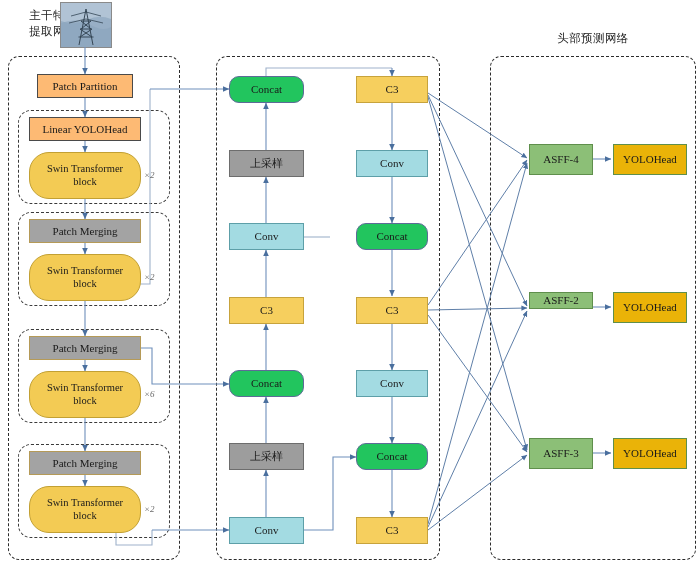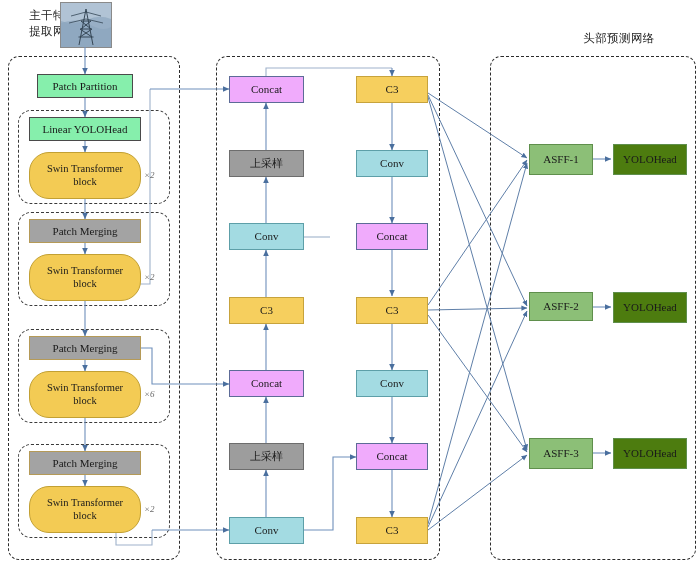--- a/index.html
+++ b/index.html
@@ -10,49 +10,49 @@
 
   .sec-title{position:absolute;font-size:11.5px;letter-spacing:.4px;
              color:#1b1b1b;white-space:nowrap;text-align:center;}
 
   .group{position:absolute;border:1.3px dashed #2b2b2b;border-radius:11px;background:transparent;}
   .group.inner{border:1.3px dashed #3a3a3a;border-radius:13px;}
 
   .node{position:absolute;box-sizing:border-box;display:flex;align-items:center;
         justify-content:center;text-align:center;font-size:11px;line-height:1.15;
         border:1px solid #7f7f7f;background:#fff;}
-  .node.plain{background:#86efac;border-color:#4a4a4a;}
+  .node.plain{background:#fdba74;border-color:#4a4a4a;}
   .node.merge{background:#a3a3a3;border-color:#b59a57;}
   .node.swin{background:#f3cb54;border-color:#c2a033;border-radius:20px;
              font-size:10.5px;padding:0 6px;}
   .node.c3{background:#f6cf5e;border-color:#c7a33c;}
   .node.conv{background:#a3dbe2;border-color:#5d9fa8;}
-  .node.concat{background:#f0abfc;border-color:#5d6b97;}
+  .node.concat{background:#22c55e;border-color:#5d6b97;border-radius:10px;}
   .node.upsample{background:#9d9d9d;border-color:#6d6d6d;}
   .node.asff{background:#8cbf77;border-color:#5f8f4c;}
-  .node.head{background:#4d7c0f;border-color:#5f8f4c;}
+  .node.head{background:#eab308;border-color:#5f8f4c;}
 
   .mult{position:absolute;font-size:9px;color:#6b6b6b;font-style:italic;}
 
   .thumb{position:absolute;border:1px solid #8a8a8a;overflow:hidden;
          background:linear-gradient(165deg,#c8d6e4 0%,#9fb4cc 28%,#8ea6c2 45%,#7d98b4 62%,#9fb0c2 100%);}
   .thumb .tower{position:absolute;left:0;top:0;width:100%;height:100%;}
 </style>
 </head>
 <body>
 
 <div id="canvas">
 
   <div class="sec-title" style="left:16px;top:8px;width:74px;line-height:1.35;">
     <div>主干特征</div>
     <div>提取网络</div>
   </div>
 
 
-  <div class="sec-title" style="left:544px;top:31px;width:150px;">头部预测网络</div>
+  <div class="sec-title" style="left:518px;top:31px;width:150px;">头部预测网络</div>
 
   <div class="thumb" style="left:60px;top:2px;width:50px;height:44px;">
     <svg class="tower" viewBox="0 0 50 44" preserveAspectRatio="none">
       <rect x="0" y="0" width="50" height="44" fill="#9fb5cb"></rect>
       <path d="M0 0 H50 V16 Q38 11 26 17 Q14 23 0 18 Z" fill="#c3d3e2" opacity=".75"></path>
       <path d="M0 20 Q16 14 30 22 Q42 29 50 24 V44 H0 Z" fill="#8fa8c0" opacity=".6"></path>
       <g stroke="#30404e" stroke-width="1" fill="none">
         <path d="M25 6 L18 42 M25 6 L32 42"></path>
         <path d="M20 18 L30 18 M19 26 L31 26 M17.5 34 L32.5 34"></path>
         <path d="M20 18 L30 26 M30 18 L20 26 M19 26 L31 34 M31 26 L19 34"></path>
@@ -184,22 +184,22 @@
   <div class="node conv" style="left:229px;top:517px;width:75px;height:27px;">Conv</div>
 
   <div class="node c3" style="left:356px;top:76px;width:72px;height:27px;">C3</div>
   <div class="node conv" style="left:356px;top:150px;width:72px;height:27px;">Conv</div>
   <div class="node concat" style="left:356px;top:223px;width:72px;height:27px;">Concat</div>
   <div class="node c3" style="left:356px;top:297px;width:72px;height:27px;">C3</div>
   <div class="node conv" style="left:356px;top:370px;width:72px;height:27px;">Conv</div>
   <div class="node concat" style="left:356px;top:443px;width:72px;height:27px;">Concat</div>
   <div class="node c3" style="left:356px;top:517px;width:72px;height:27px;">C3</div>
 
-  <div class="node asff" style="left:529px;top:144px;width:64px;height:31px;">ASFF-1</div>
+  <div class="node asff" style="left:529px;top:144px;width:64px;height:31px;">ASFF-4</div>
   <div class="node head" style="left:613px;top:144px;width:74px;height:31px;">YOLOHead</div>
 
-  <div class="node asff" style="left:529px;top:292px;width:64px;height:29px;">ASFF-2</div>
+  <div class="node asff" style="left:529px;top:292px;width:64px;height:17px;">ASFF-2</div>
   <div class="node head" style="left:613px;top:292px;width:74px;height:31px;">YOLOHead</div>
 
   <div class="node asff" style="left:529px;top:438px;width:64px;height:31px;text-align:center;">ASFF-3</div>
   <div class="node head" style="left:613px;top:438px;width:74px;height:31px;">YOLOHead</div>
 
 </div>
 
 </body></html>

